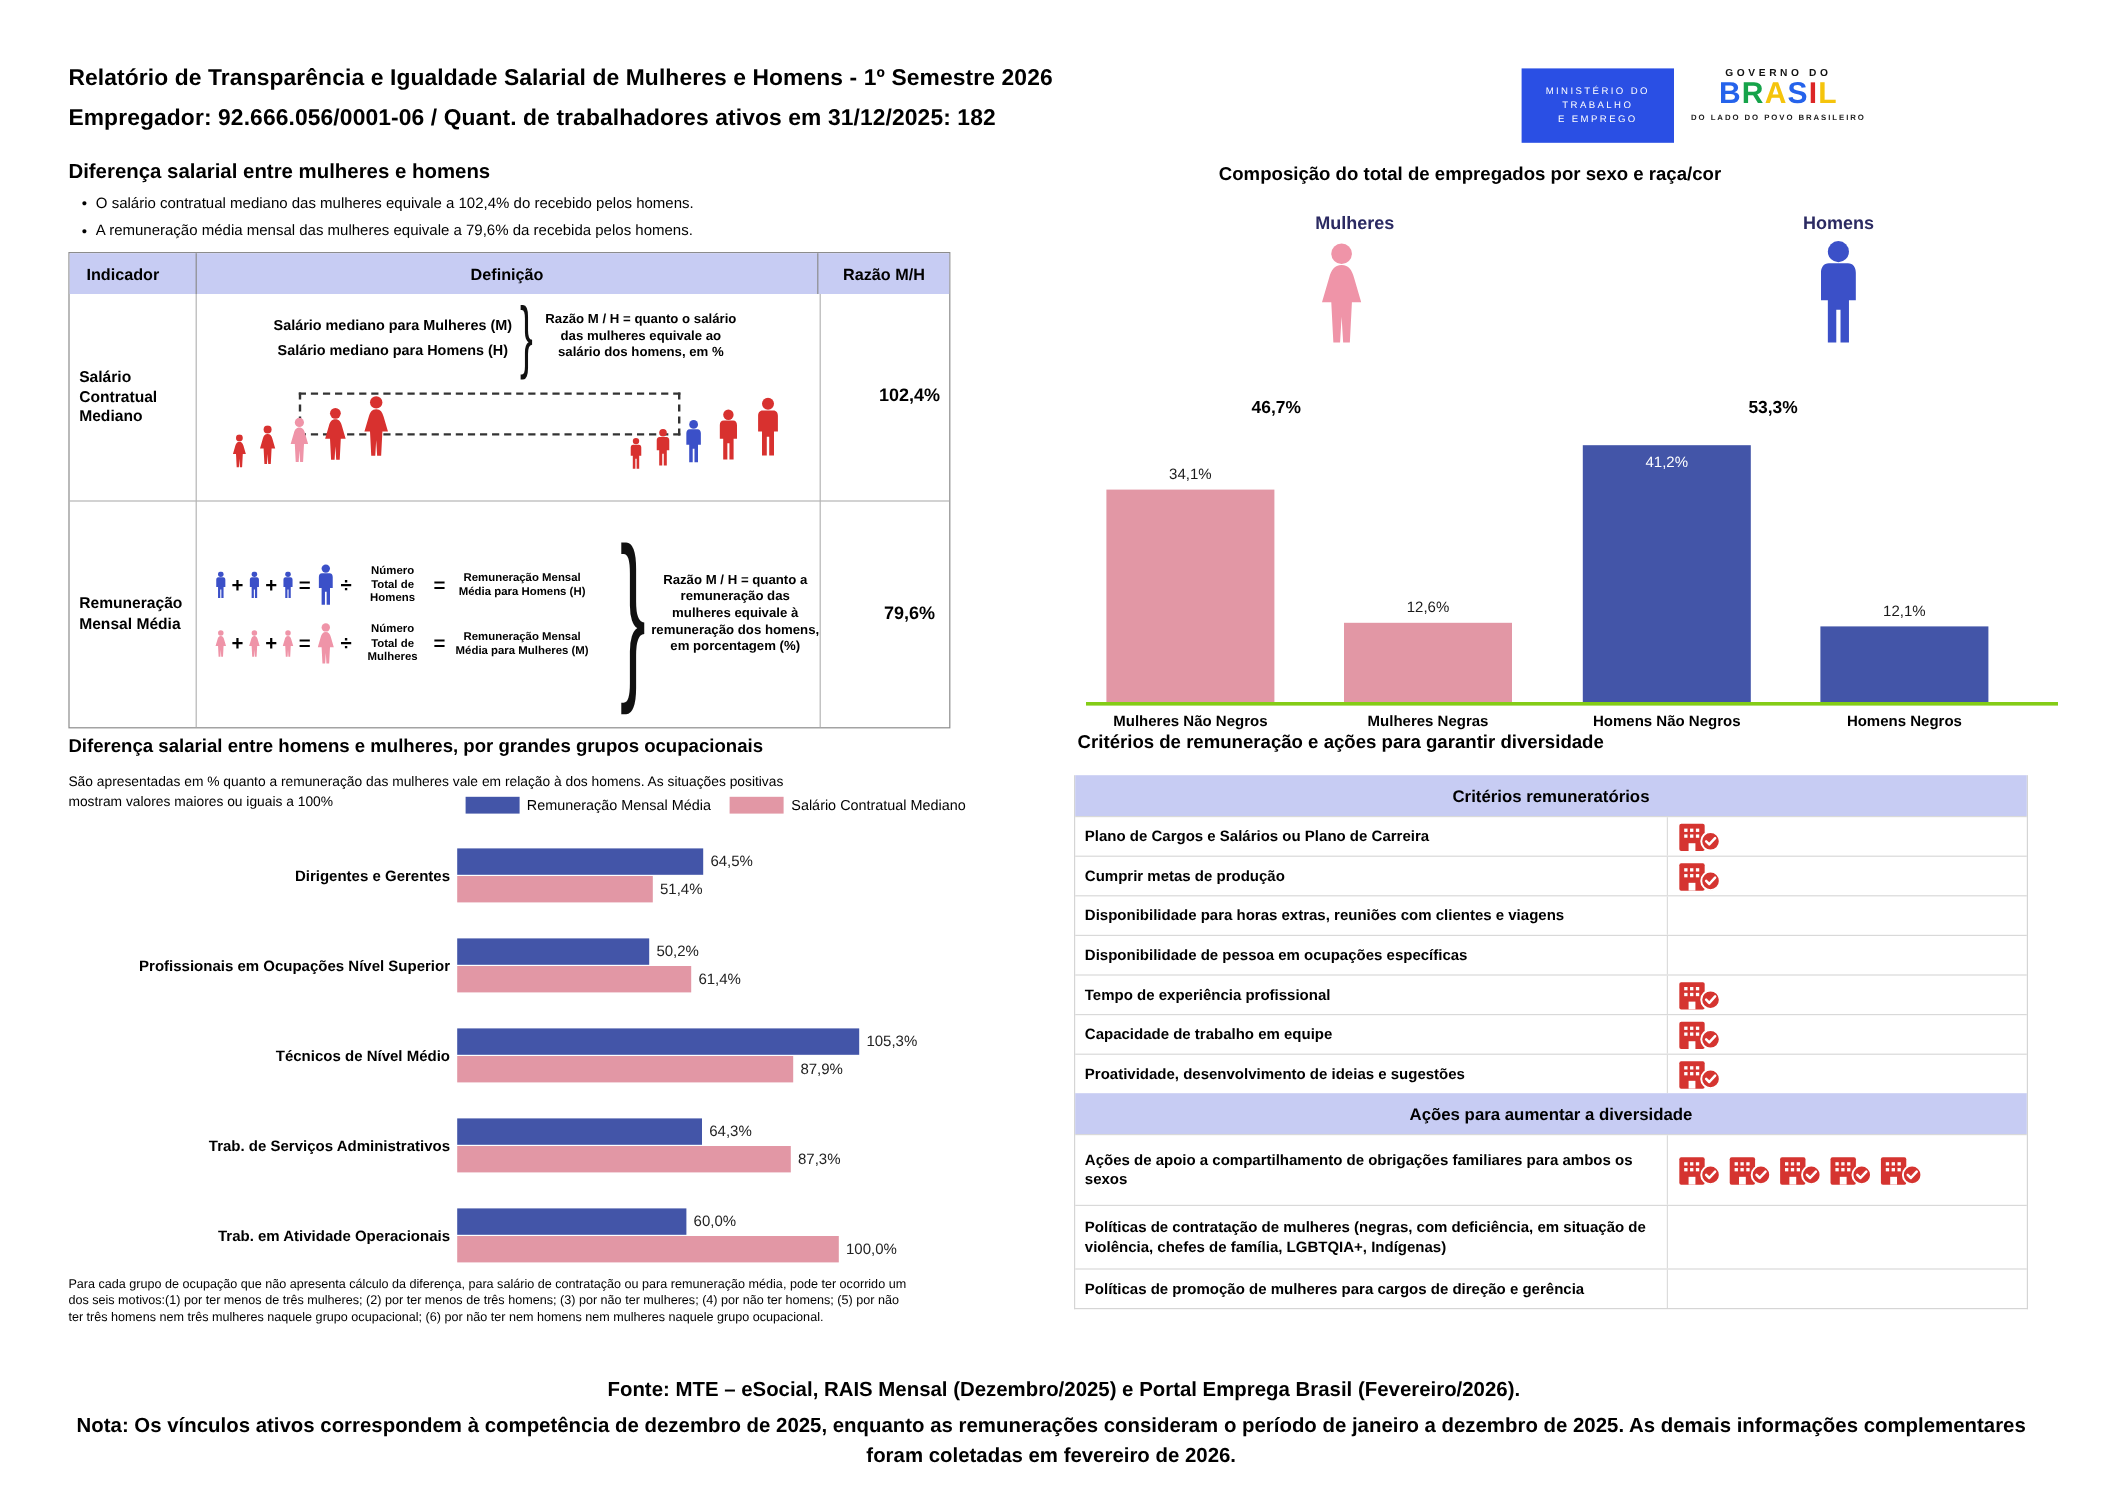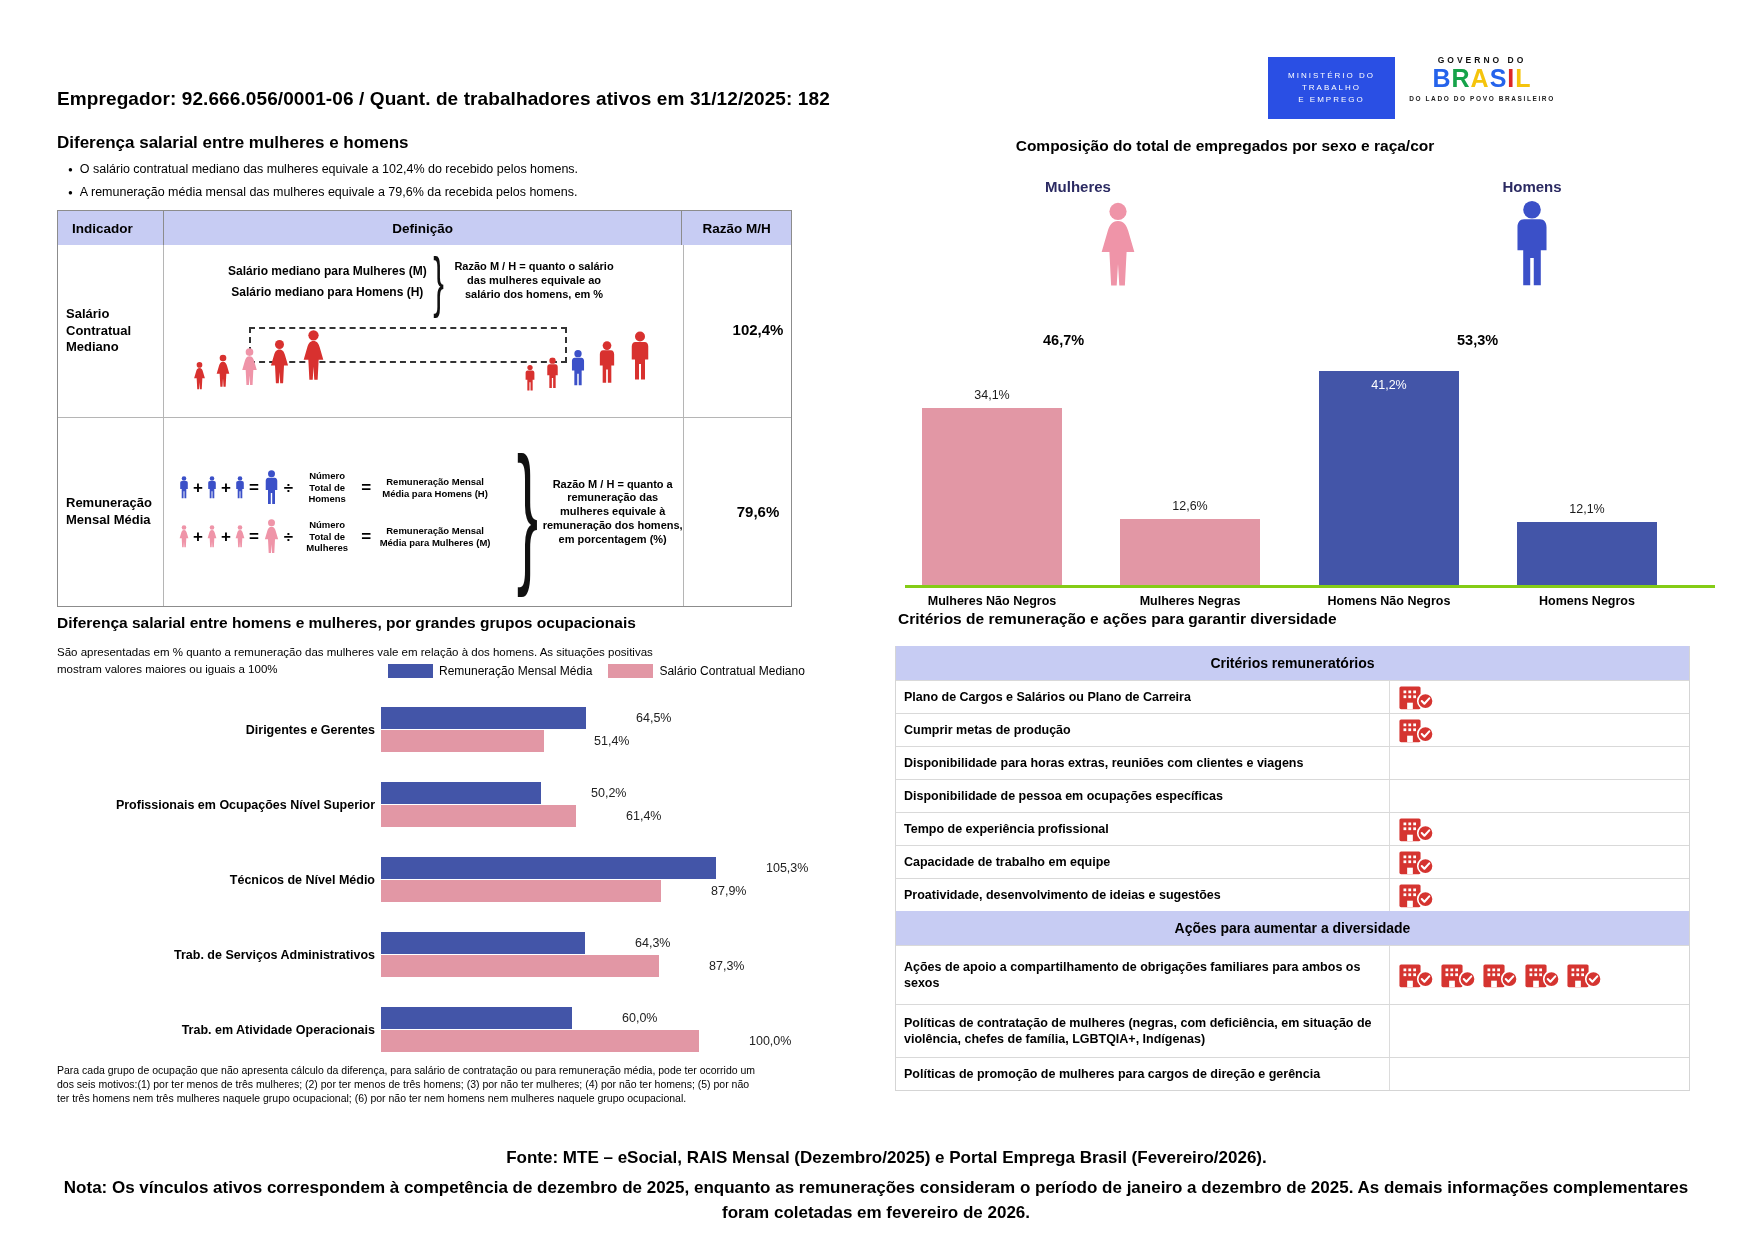--- a/index.html
+++ b/index.html
@@ -78,21 +78,21 @@
   .comp-cat { position:absolute; top:594px; width:190px; text-align:center; font-size:12.5px; font-weight:700; }
 
   
   .occ-desc { position:absolute; left:57px; top:644px; width:600px; font-size:11.5px; line-height:1.45; }
   .legend { position:absolute; left:388px; top:664px; display:flex; align-items:center; gap:16px; }
   .legend .li { display:flex; align-items:center; gap:6px; font-size:12px; }
   .swatch { width:45px; height:14px; display:inline-block; }
   .occ-chart { position:absolute; left:57px; top:700px; width:730px; height:362px; }
   .og { position:absolute; left:0; width:100%; height:46px; }
   .og-cat { position:absolute; left:0; top:0; width:318px; height:46px; display:flex; align-items:center; justify-content:flex-end; text-align:right; font-size:12.5px; font-weight:700; }
-  .og-row { position:absolute; left:324px; height:22px; display:flex; align-items:center;gap:44px; }
+  .og-row { position:absolute; left:324px; height:22px; display:flex; align-items:center; }
   .og-row.r1 { top:0; } .og-row.r2 { top:23px; }
   .hbar { height:22px; flex:none; }
   .og-val { font-size:12.5px; color:#222; margin-left:6px; white-space:nowrap; }
   .occ-footnote { position:absolute; left:57px; top:1063px; width:705px; font-size:10.5px; line-height:1.35; }
 
   
   .crit-table { position:absolute; left:895px; top:646px; width:795px; border:1px solid #d5d5d5; border-top:none; }
   .crit-band { background:var(--lavender); height:34px; display:flex; align-items:center; justify-content:center; font-size:14px; font-weight:700; }
   .crit-row { display:flex; border-top:1px solid #d9d9d9; min-height:33px; align-items:stretch; }
   .crit-row:first-child { border-top:none; }
@@ -131,20 +131,21 @@
         <rect x="18" y="14" width="3.4" height="3.4" fill="#fff"></rect>
       <rect x="10.5" y="23" width="7" height="8" fill="#fff"></rect>
       <circle cx="33" cy="21" r="9.5" fill="currentColor" stroke="#fff" stroke-width="2"></circle>
       <path d="M28.5 21 l3.2 3.2 l6 -6.5" stroke="#fff" stroke-width="2.6" fill="none" stroke-linecap="round" stroke-linejoin="round"></path>
     </symbol>
   </defs>
 </svg>
 
 <div class="page">
 
+  <div class="h-title h-t1">Relatório de Transparência e Igualdade Salarial de Mulheres e Homens - 1º Semestre 2026</div>
   <div class="h-title h-t2">Empregador: 92.666.056/0001-06 / Quant. de trabalhadores ativos em 31/12/2025: 182</div>
   <div class="logo-mte">
     <span>MINISTÉRIO DO</span>
     <span>TRABALHO</span>
     <span>E EMPREGO</span>
   </div>
   <div class="logo-gov">
     <div class="gov-top">GOVERNO DO</div>
     <div class="gov-name"><b>B</b><b>R</b><b>A</b><b>S</b><b>I</b><b>L</b></div>
     <div class="gov-tag">DO LADO DO POVO BRASILEIRO</div>
@@ -266,21 +267,21 @@
           <div class="eq-txt eq-res">Remuneração Mensal Média para Mulheres (M)</div>
         </div>
       </div>
       <div class="brace brace-lg"></div>
       <div class="def-note" style="width:142px;font-size:11px">Razão M / H = quanto a remuneração das mulheres equivale à remuneração dos homens, em porcentagem (%)</div>
     </div>
     <div class="gt-ratio" style="top:292px">79,6%</div>
   </div>
 
   <div class="sec-title comp-title">Composição do total de empregados por sexo e raça/cor</div>
-  <div class="comp-sexlabel" style="left:1003px">Mulheres</div>
+  <div class="comp-sexlabel" style="left:1054px">Mulheres</div>
   <div class="comp-sexlabel" style="left:1457px">Homens</div>
   <svg class="person" style="position:absolute;left:1092px;top:202px" width="52" height="86" viewBox="0 0 60 100" fill="var(--icon-pink)">
       <use href="#pf"></use>
     </svg>
   <svg class="person" style="position:absolute;left:1505px;top:200px" width="54" height="88" viewBox="0 0 60 100" fill="var(--icon-blue)">
       <use href="#pm"></use>
     </svg>
   <div class="comp-pct" style="left:1043px">46,7%</div>
   <div class="comp-pct" style="left:1457px">53,3%</div>
 

